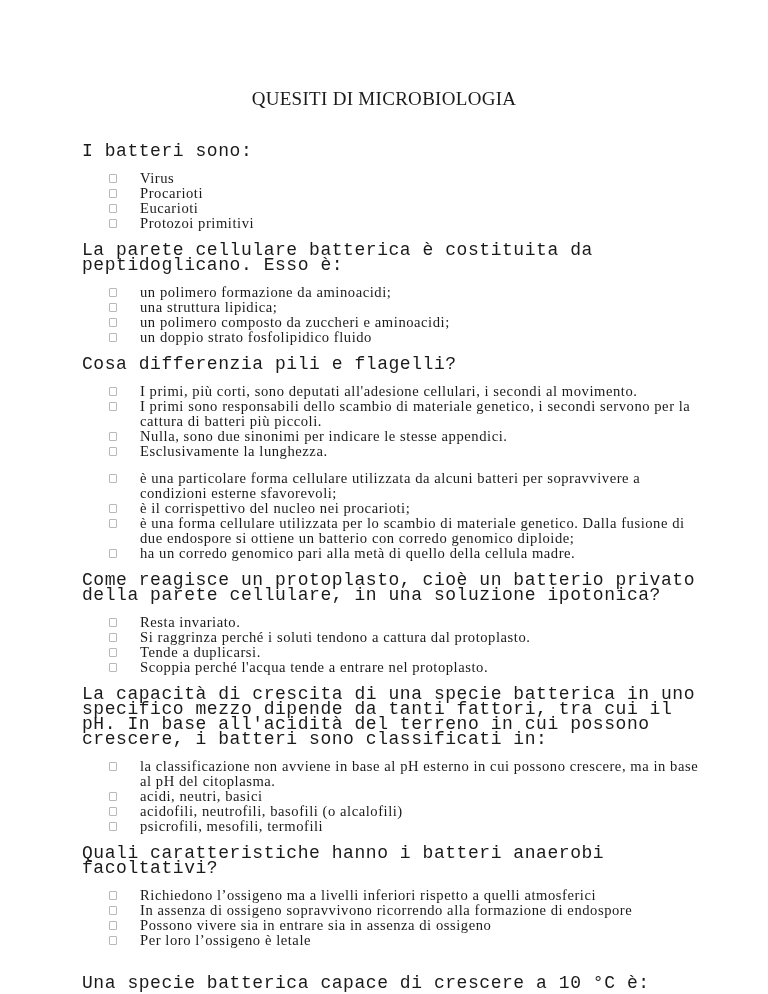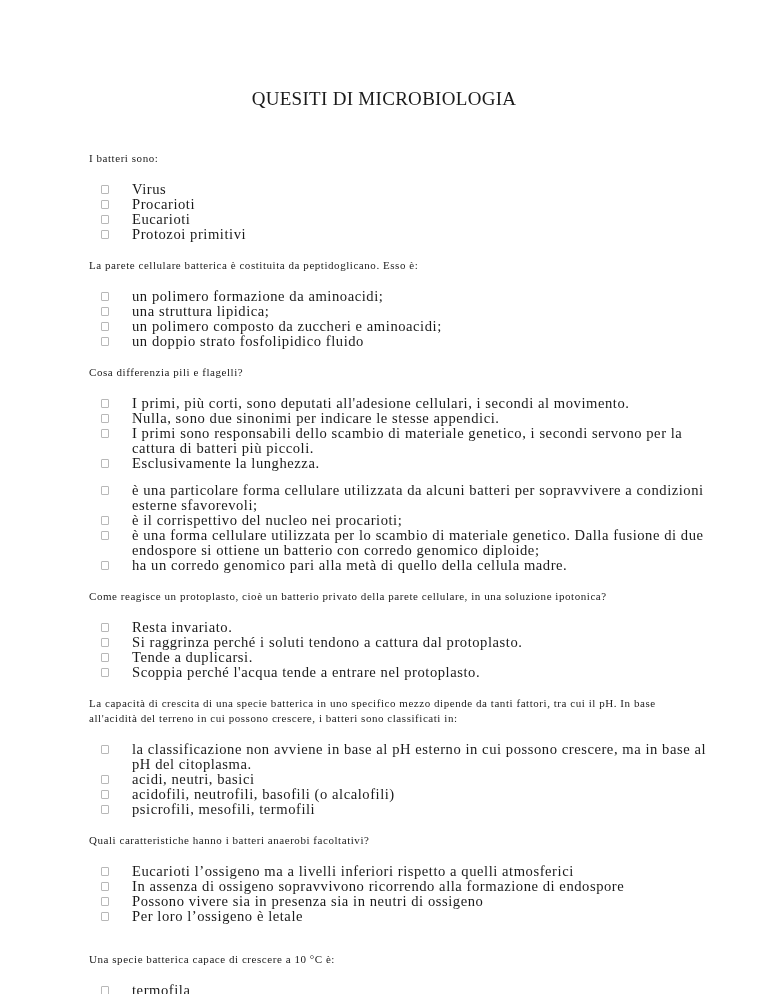--- a/index.html
+++ b/index.html
@@ -8,24 +8,25 @@
     font-family: "Liberation Serif", "DejaVu Serif", serif;
     color: #1a1a1a;
   }
   .page { position: absolute; left: 0; top: 0; width: 768px; height: 864px; }
   .title {
     position: absolute; left: 0; width: 768px; top: 88px;
     text-align: center; font-size: 19px; letter-spacing: 0.3px; color: #1a1a1a;
   }
   .content { position: absolute; left: 73px; top: 135px; width: 640px; }
   .q {
-    font-size: 11px; line-height: 15px; letter-spacing: 0.55px;
-    margin: 16px;
+    font-size: 18px; line-height: 15px; letter-spacing: 0.55px;
+    margin: 9px;
+    font-family: Liberation Mono, monospace;
   }
-  .opts { list-style: none; margin: 4px; padding: 0; }
+  .opts { list-style: none; margin: 12px; padding: 0; }
   .opt {
     position: relative; padding-left: 55px;
     font-size: 14.6px; line-height: 15px; letter-spacing: 0.55px;
   }
   .cb {
     position: absolute; left: 24px; top: 3px;
     width: 8px; height: 9px; border: 1px solid #b8b8b8; border-radius: 1px;
     box-sizing: border-box; background: #fff;
   }
   .block { margin-bottom: 12px; }
@@ -55,22 +56,22 @@
         <li class="opt"><span class="cb"></span><span>una struttura lipidica;</span></li>
         <li class="opt"><span class="cb"></span><span>un polimero composto da zuccheri e aminoacidi;</span></li>
         <li class="opt"><span class="cb"></span><span>un doppio strato fosfolipidico fluido</span></li>
       </ul>
     </div>
 
     <div class="block">
       <p class="q">Cosa differenzia pili e flagelli?</p>
       <ul class="opts">
         <li class="opt"><span class="cb"></span><span>I primi, più corti, sono deputati all'adesione cellulari, i secondi al movimento.</span></li>
+        <li class="opt"><span class="cb"></span><span>I primi sono responsabili dello scambio di materiale genetico, i secondi servono per la cattura di batteri più piccoli.</span></li>
         <li class="opt"><span class="cb"></span><span>Nulla, sono due sinonimi per indicare le stesse appendici.</span></li>
-        <li class="opt"><span class="cb"></span><span>I primi sono responsabili dello scambio di materiale genetico, i secondi servono per la cattura di batteri più piccoli.</span></li>
         <li class="opt"><span class="cb"></span><span>Esclusivamente la lunghezza.</span></li>
       </ul>
     </div>
 
     <div class="block">
       <ul class="opts">
         <li class="opt"><span class="cb"></span><span>è una particolare forma cellulare utilizzata da alcuni batteri per sopravvivere a condizioni esterne sfavorevoli;</span></li>
         <li class="opt"><span class="cb"></span><span>è il corrispettivo del nucleo nei procarioti;</span></li>
         <li class="opt"><span class="cb"></span><span>è una forma cellulare utilizzata per lo scambio di materiale genetico. Dalla fusione di due endospore si ottiene un batterio con corredo genomico diploide;</span></li>
         <li class="opt"><span class="cb"></span><span>ha un corredo genomico pari alla metà di quello della cellula madre.</span></li>
@@ -93,23 +94,23 @@
         <li class="opt"><span class="cb"></span><span>la classificazione non avviene in base al pH esterno in cui possono crescere, ma in base al pH del citoplasma.</span></li>
         <li class="opt"><span class="cb"></span><span>acidi, neutri, basici</span></li>
         <li class="opt"><span class="cb"></span><span>acidofili, neutrofili, basofili (o alcalofili)</span></li>
         <li class="opt"><span class="cb"></span><span>psicrofili, mesofili, termofili</span></li>
       </ul>
     </div>
 
     <div class="block" style="margin-bottom:28px;">
       <p class="q">Quali caratteristiche hanno i batteri anaerobi facoltativi?</p>
       <ul class="opts">
-        <li class="opt"><span class="cb"></span><span>Eucarioti l’ossigeno ma a livelli inferiori rispetto a quelli atmosferici</span></li>
+        <li class="opt"><span class="cb"></span><span>Richiedono l’ossigeno ma a livelli inferiori rispetto a quelli atmosferici</span></li>
         <li class="opt"><span class="cb"></span><span>In assenza di ossigeno sopravvivono ricorrendo alla formazione di endospore</span></li>
-        <li class="opt"><span class="cb"></span><span>Possono vivere sia in presenza sia in neutri di ossigeno</span></li>
+        <li class="opt"><span class="cb"></span><span>Possono vivere sia in entrare sia in assenza di ossigeno</span></li>
         <li class="opt"><span class="cb"></span><span>Per loro l’ossigeno è letale</span></li>
       </ul>
     </div>
 
     <div class="block">
       <p class="q">Una specie batterica capace di crescere a 10 °C è:</p>
       <ul class="opts">
         <li class="opt"><span class="cb"></span><span>termofila</span></li>
         <li class="opt"><span class="cb"></span><span>psicrofila</span></li>
         <li class="opt"><span class="cb"></span><span>psicrofila estrema</span></li>

